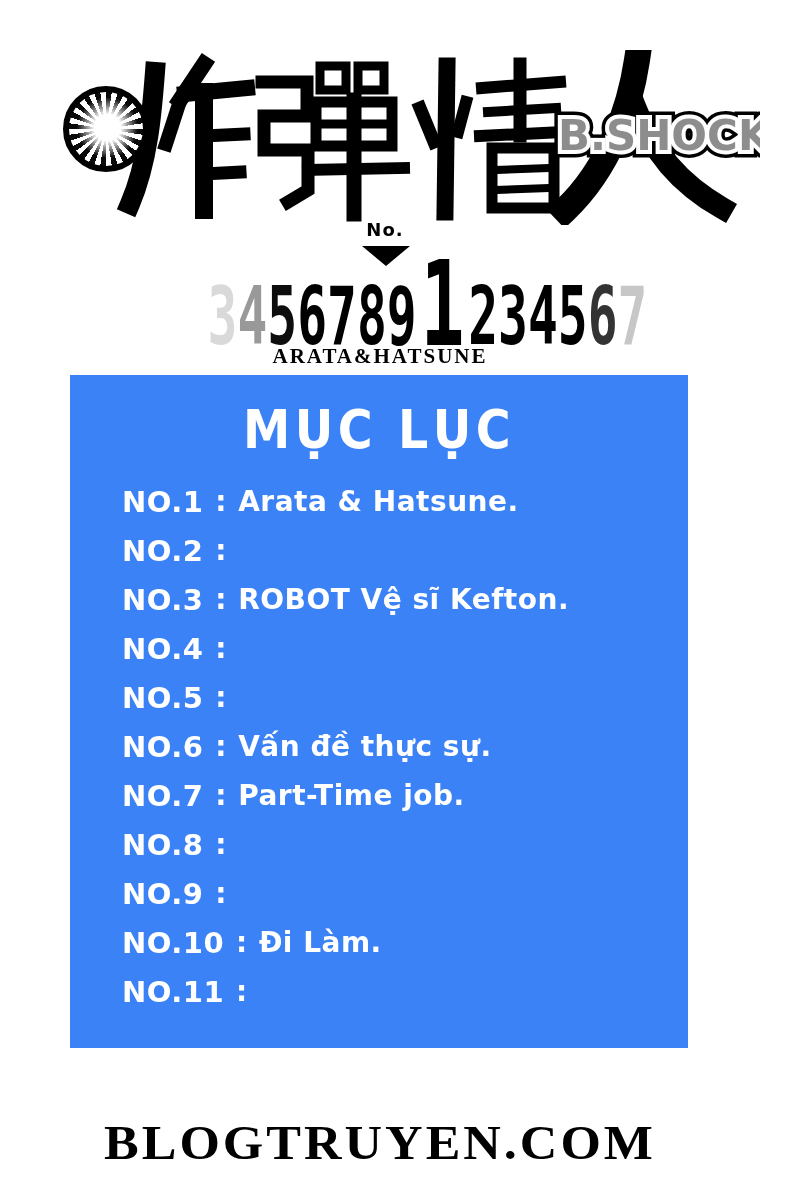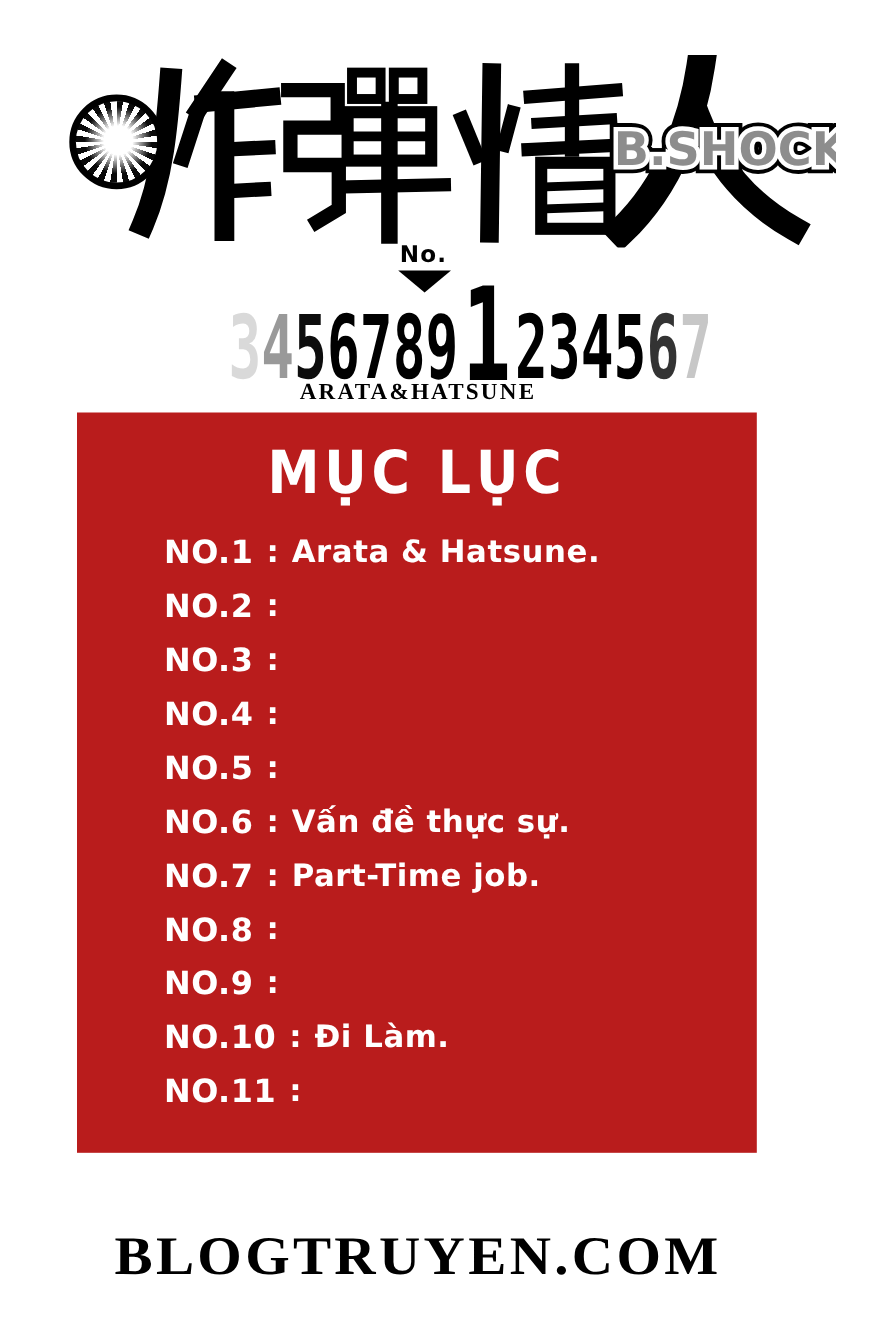--- a/index.html
+++ b/index.html
@@ -13,21 +13,21 @@
   .starburst{
     position:absolute;left:3px;top:36px;width:74px;height:74px;border-radius:50%;
     border:6px solid #000;z-index:3;
     background:
       radial-gradient(circle at 52% 48%, #fff 0 24%, rgba(255,255,255,0) 56%),
       repeating-conic-gradient(#0a0a0a 0deg 9deg, #fff 9deg 18deg);
   }
   
   .counter-label{
     position:absolute;left:320px;top:219px;width:130px;text-align:center;
-    font-weight:bold;font-size:21px;letter-spacing:1px;color:#000;z-index:2;
+    font-weight:bold;font-size:18px;letter-spacing:1px;color:#000;z-index:2;
   }
   .down-arrow{
     position:absolute;left:362px;top:246px;width:0;height:0;z-index:2;
     border-left:24px solid transparent;border-right:24px solid transparent;
     border-top:20px solid #000;
   }
   .counter-strip{
     position:absolute;left:0;top:250px;width:760px;height:100px;
     display:flex;justify-content:center;align-items:flex-end;
     transform:scaleX(0.62);transform-origin:505px center;
@@ -42,28 +42,28 @@
     font-size:118px;line-height:0.78;color:#000;margin:0 6px;
   }
   .author-credit{
     position:absolute;left:0;top:344px;width:760px;text-align:center;
     font-family:"Liberation Serif",serif;font-weight:bold;font-size:21px;
     letter-spacing:2px;color:#000;
   }
   
   .toc-panel{
     position:absolute;left:70px;top:375px;width:618px;height:673px;
-    background:#b91c1c;color:#fff;box-sizing:border-box;padding-top:24px;
+    background:#3b82f6;color:#fff;box-sizing:border-box;padding-top:24px;
   }
   .toc-title{
     text-align:center;font-weight:bold;font-size:54px;line-height:1.15;
     letter-spacing:5px;transform:scaleX(0.88);transform-origin:center;
     margin:0 0 16px 0;
   }
-  .toc-list{margin-left:79px;}
+  .toc-list{margin-left:52px;}
   .toc-item{
     height:49px;display:flex;align-items:center;
     font-size:28px;font-weight:bold;white-space:pre;
   }
   .toc-no{font-size:29px;letter-spacing:0.5px;}
   .toc-sep{padding:0 2px;}
   .toc-title-text{letter-spacing:0.5px;}
   
   .site-watermark{
     position:absolute;left:0;top:1113px;width:760px;text-align:center;
@@ -168,20 +168,21 @@
       </div>
 
       <div class="toc-item">
         <span class="toc-no">NO.2</span>
         <span class="toc-sep"> : </span>
       </div>
 
       <div class="toc-item">
         <span class="toc-no">NO.3</span>
         <span class="toc-sep"> : </span>
+        <span class="toc-title-text">ROBOT Vệ sĩ Kefton.</span>
       </div>
 
       <div class="toc-item">
         <span class="toc-no">NO.4</span>
         <span class="toc-sep"> : </span>
       </div>
 
       <div class="toc-item">
         <span class="toc-no">NO.5</span>
         <span class="toc-sep"> : </span>

